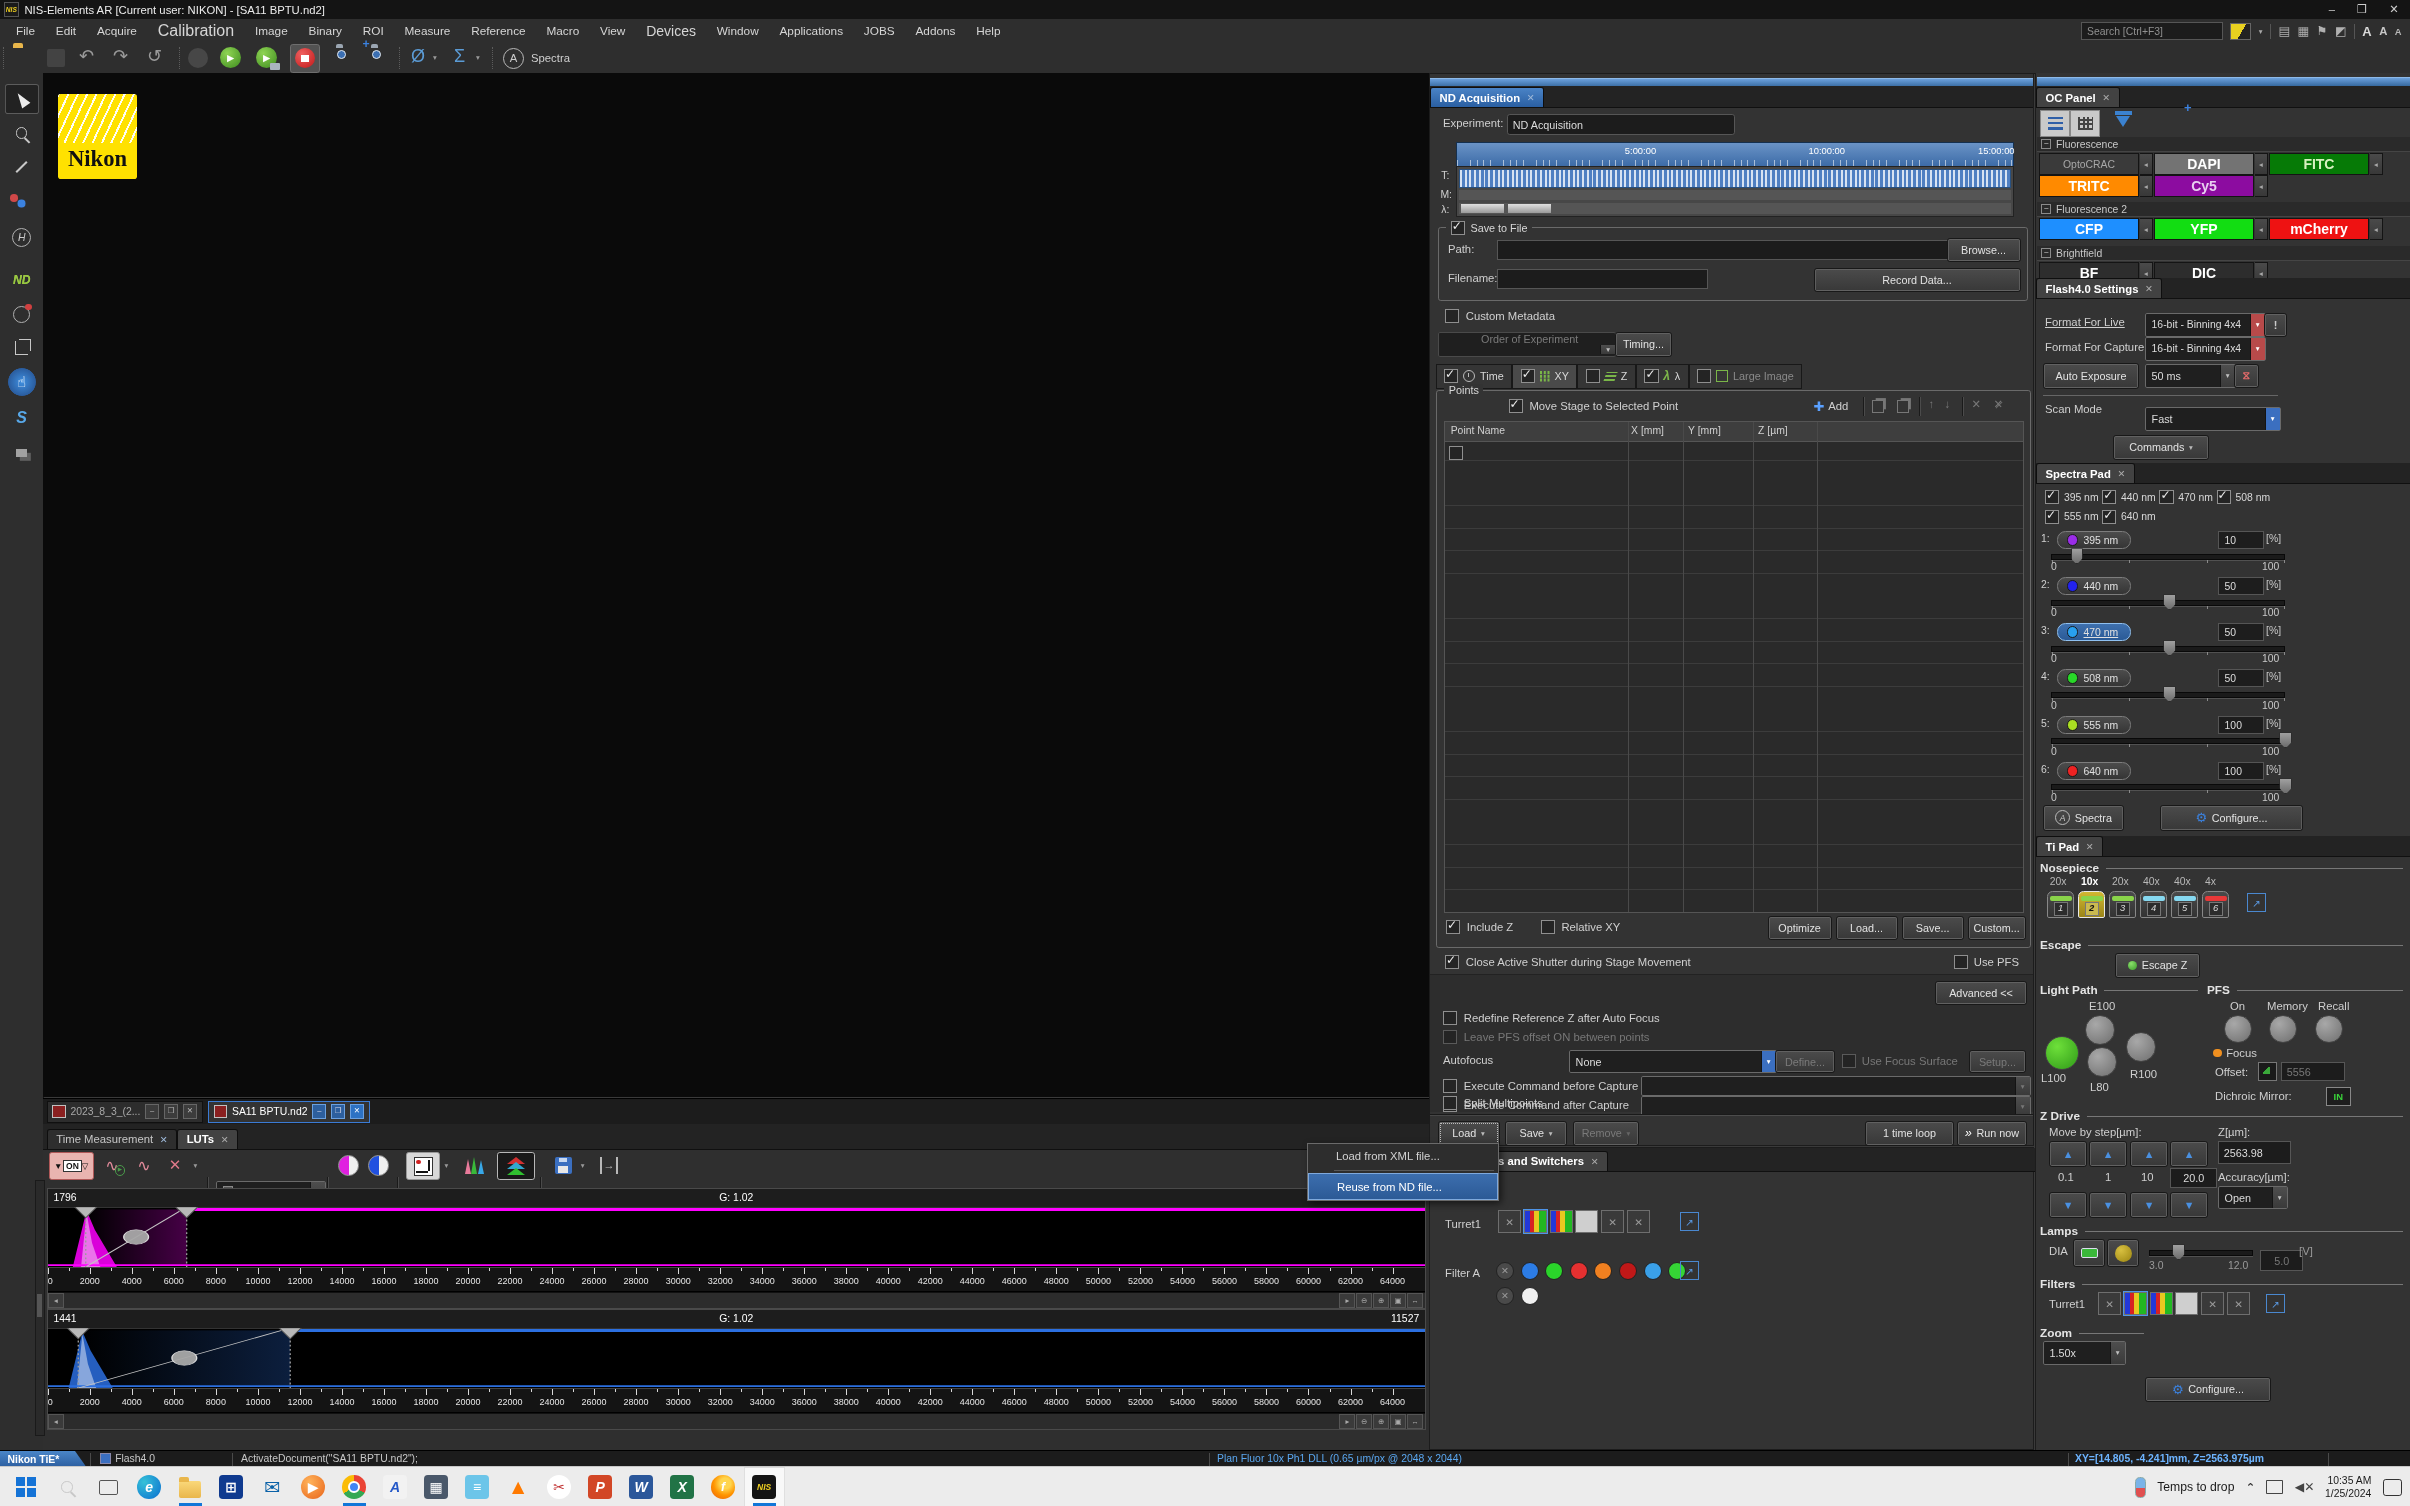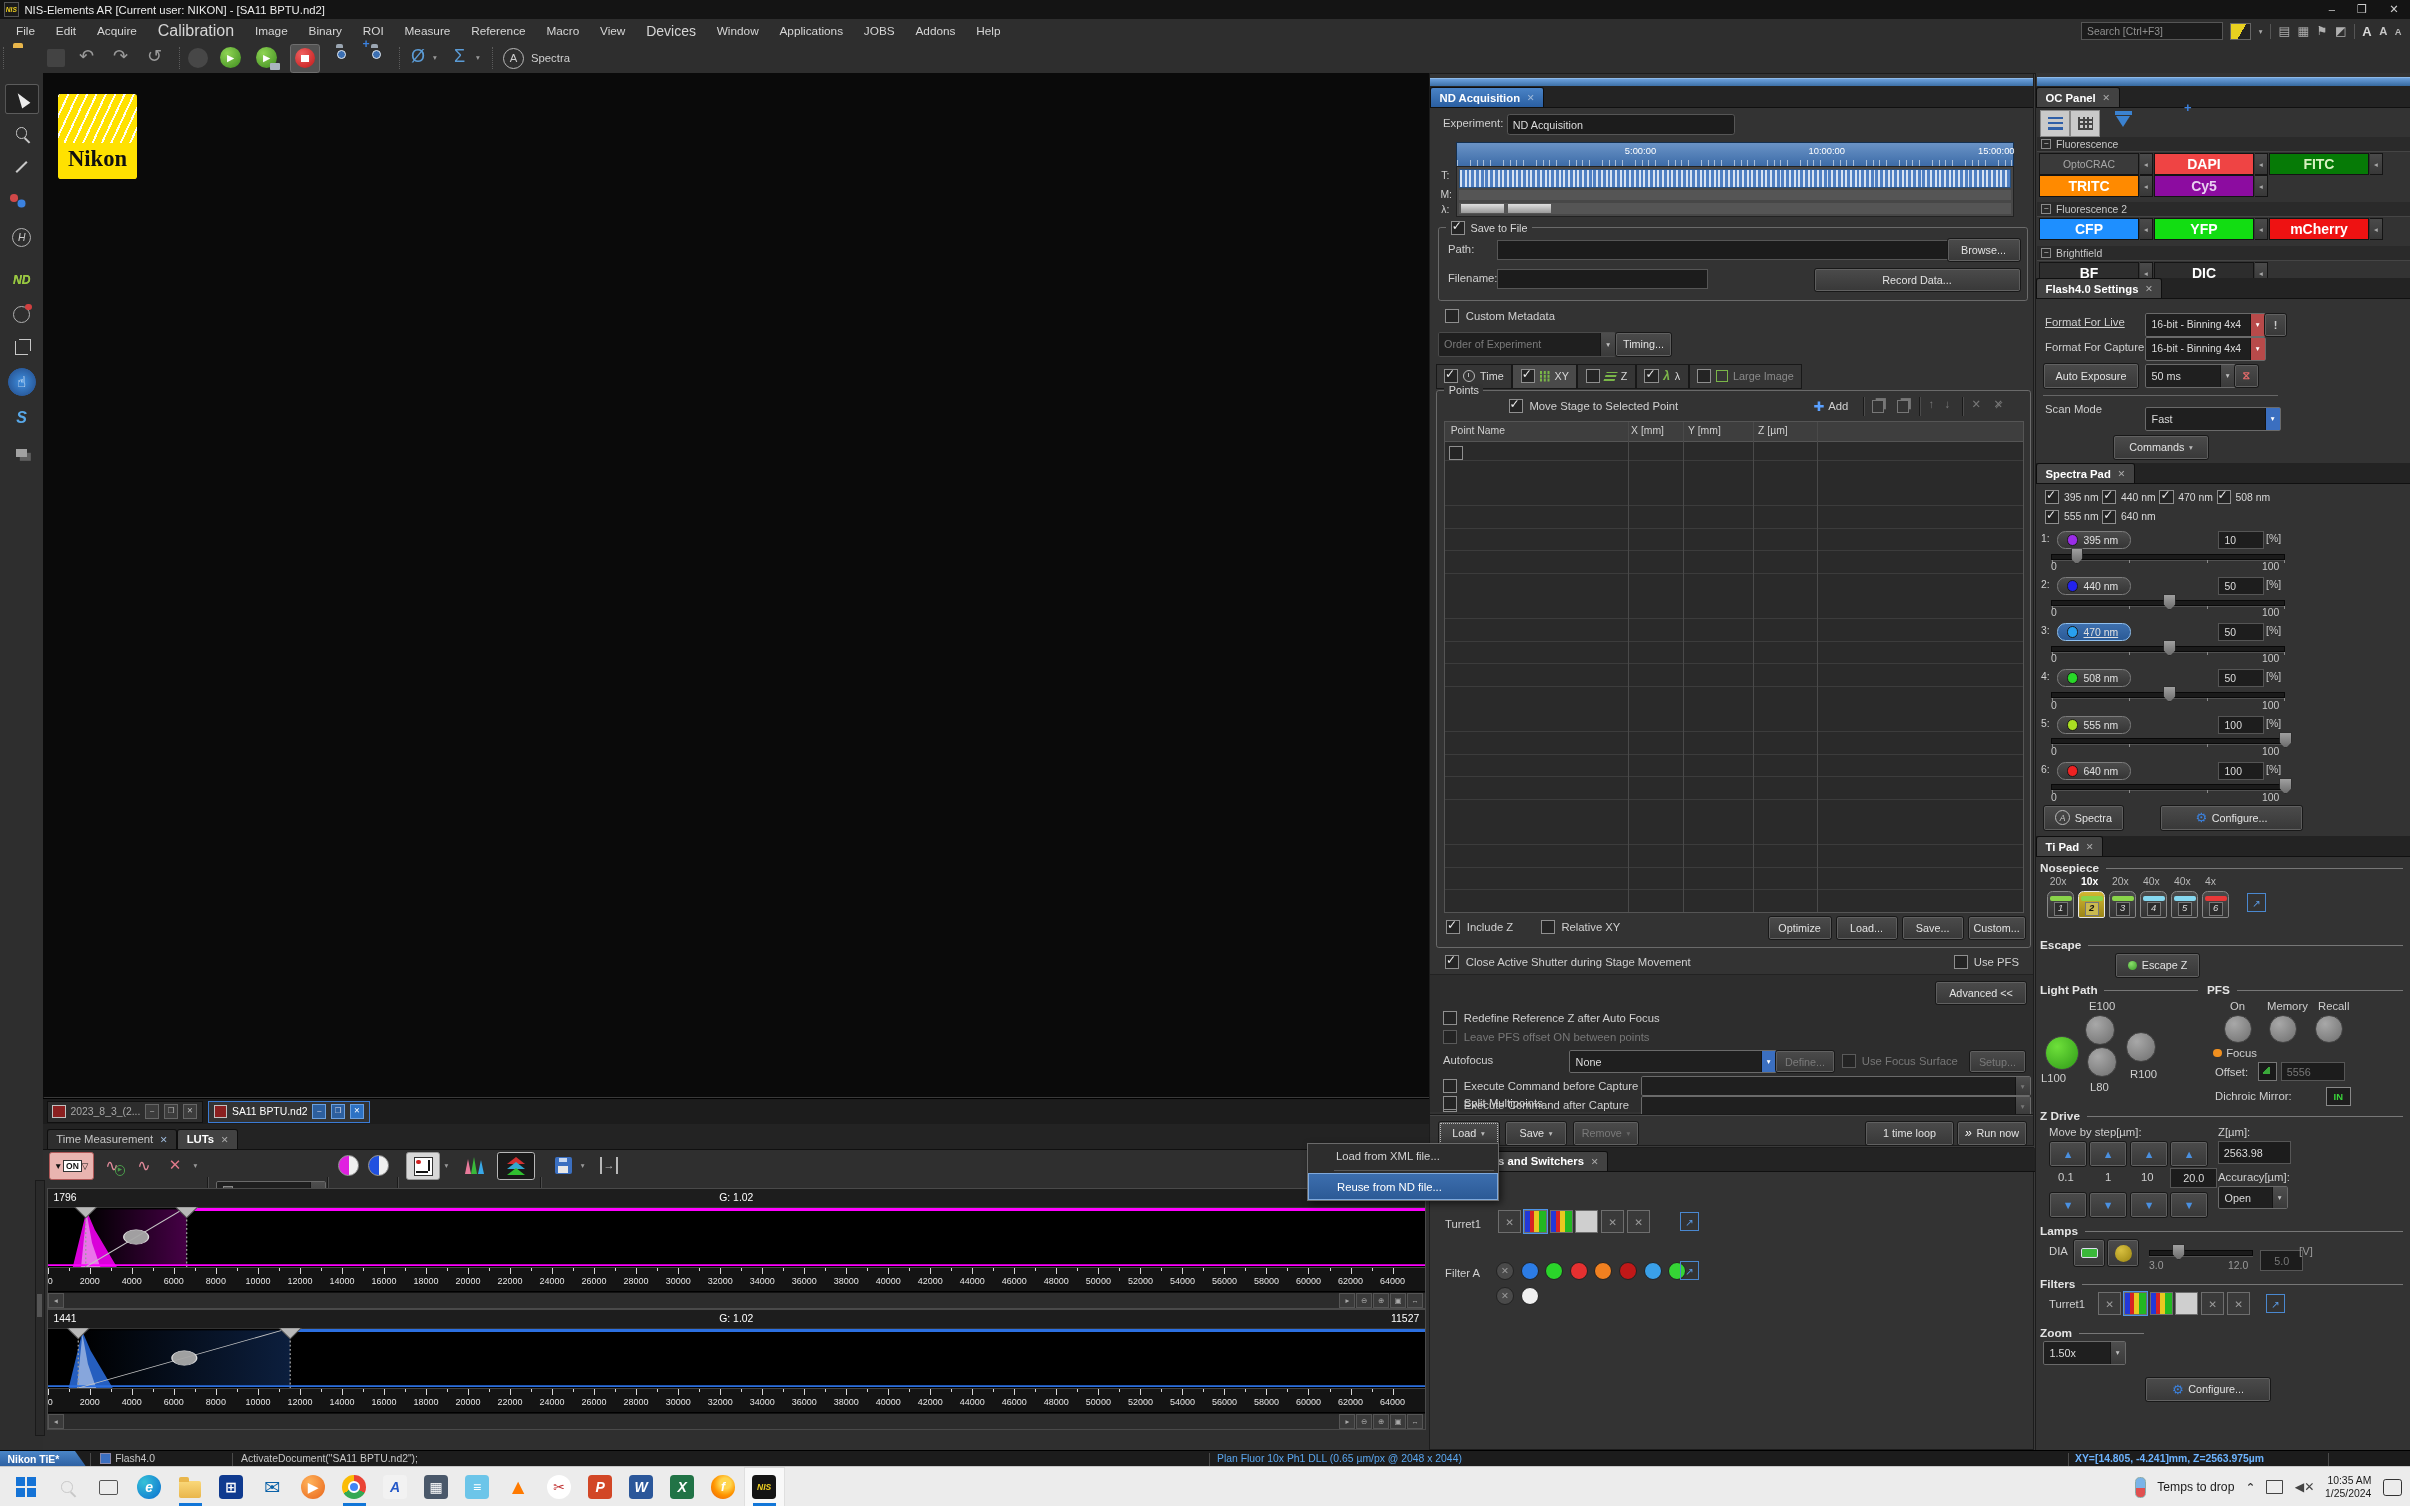--- a/index.html
+++ b/index.html
@@ -12,21 +12,21 @@
   .cb.on::after{content:'✓';position:absolute;left:0px;top:-2.8px;font-size:12.2px;color:#ececec;font-weight:bold;}
   .cb.dis{border-color:#5a5a5a;}
   
   .btn{position:absolute;background:linear-gradient(#4b4b4b,#383838);border:0.9px solid #181818;box-shadow:inset 0 0 0 0.9px #616161;
        color:#e2e2e2;font-size:10.8px;display:flex;align-items:center;justify-content:center;border-radius:2.8px;gap:4.7px;}
   .btn.dis{color:#7a7a7a;}
   .dd{position:absolute;background:#1f1f1f;border:0.9px solid #6a6a6a;color:#dcdcdc;font-size:10.8px;display:flex;align-items:center;
       padding:0 0 0 5.6px;border-radius:1.9px;}
   .dd .dda{margin-left:auto;align-self:stretch;width:14px;background:linear-gradient(#4e4e4e,#3a3a3a);color:#c0c0c0;font-size:7.5px;
       display:flex;align-items:center;justify-content:center;border-left:0.9px solid #141414;}
-  .dd.dis{color:#7a7a7a;border-color:#4a4a4a;}
+  .dd.dis{color:#7a7a7a;border-color:#4a4a4a;flex-direction:column;}
   .inp{position:absolute;background:#1c1c1c;border:0.9px solid #565656;color:#dcdcdc;font-size:10.8px;display:flex;align-items:center;padding:0 4.7px;}
   .inp.dis{color:#777;}
   
   .grp{position:absolute;border:0.9px solid #6a6a6a;border-radius:2.8px;}
   .glegend{position:absolute;top:-7.5px;left:7.5px;background:#333;padding:0 4.7px;font-size:10.8px;color:#d8d8d8;display:flex;gap:5.6px;align-items:center;white-space:nowrap;}
   
   .hdr{position:absolute;display:flex;align-items:center;gap:6.6px;font-weight:bold;color:#e4e4e4;font-size:11.8px;white-space:nowrap;}
   .hdr::after{content:'';flex:1;border-top:0.9px solid #777;}
   
   .tbar{position:absolute;background:#232323;border-bottom:0.9px solid #101010;display:flex;align-items:flex-end;}
@@ -894,21 +894,21 @@
   <span class="abs objic" style="left:2186px;top:111px;"><b style="position:absolute;right:-5.6px;bottom:-3.8px;color:#3b82e0;font-weight:bold;font-size:13px;">+</b></span>
   
   <div id="oc-groups">
       <div class="ocg" style="top: 137px;">
         <i class="minus">−</i>
         <span>Fluorescence</span>
       </div>
       <div style="position: absolute; left: 2039px; top: 153px; display: flex; gap: 0.9px;">
         <span class="ocb" style="background: rgb(58, 58, 58); color: rgb(168, 168, 168); font-size: 10.4px; font-weight: normal;">OptoCRAC</span>
         <span class="oca">◂</span>
-        <span class="ocb" style="background: #ef4444; color: rgb(255, 255, 255); text-align: right;">DAPI</span>
+        <span class="ocb" style="background: #737373; color: rgb(255, 255, 255); text-align: right;">DAPI</span>
         <span class="oca">◂</span>
         <span class="ocb" style="background: rgb(6, 122, 6); color: rgb(216, 242, 192);">FITC</span>
         <span class="oca">◂</span>
       </div>
       <div style="position: absolute; left: 2039px; top: 175px; display: flex; gap: 0.9px;">
         <span class="ocb" style="background: rgb(255, 138, 0); color: rgb(255, 255, 255);">TRITC</span>
         <span class="oca">◂</span>
         <span class="ocb" style="background: rgb(140, 12, 160); color: rgb(232, 208, 240);">Cy5</span>
         <span class="oca">◂</span>
       </div>

